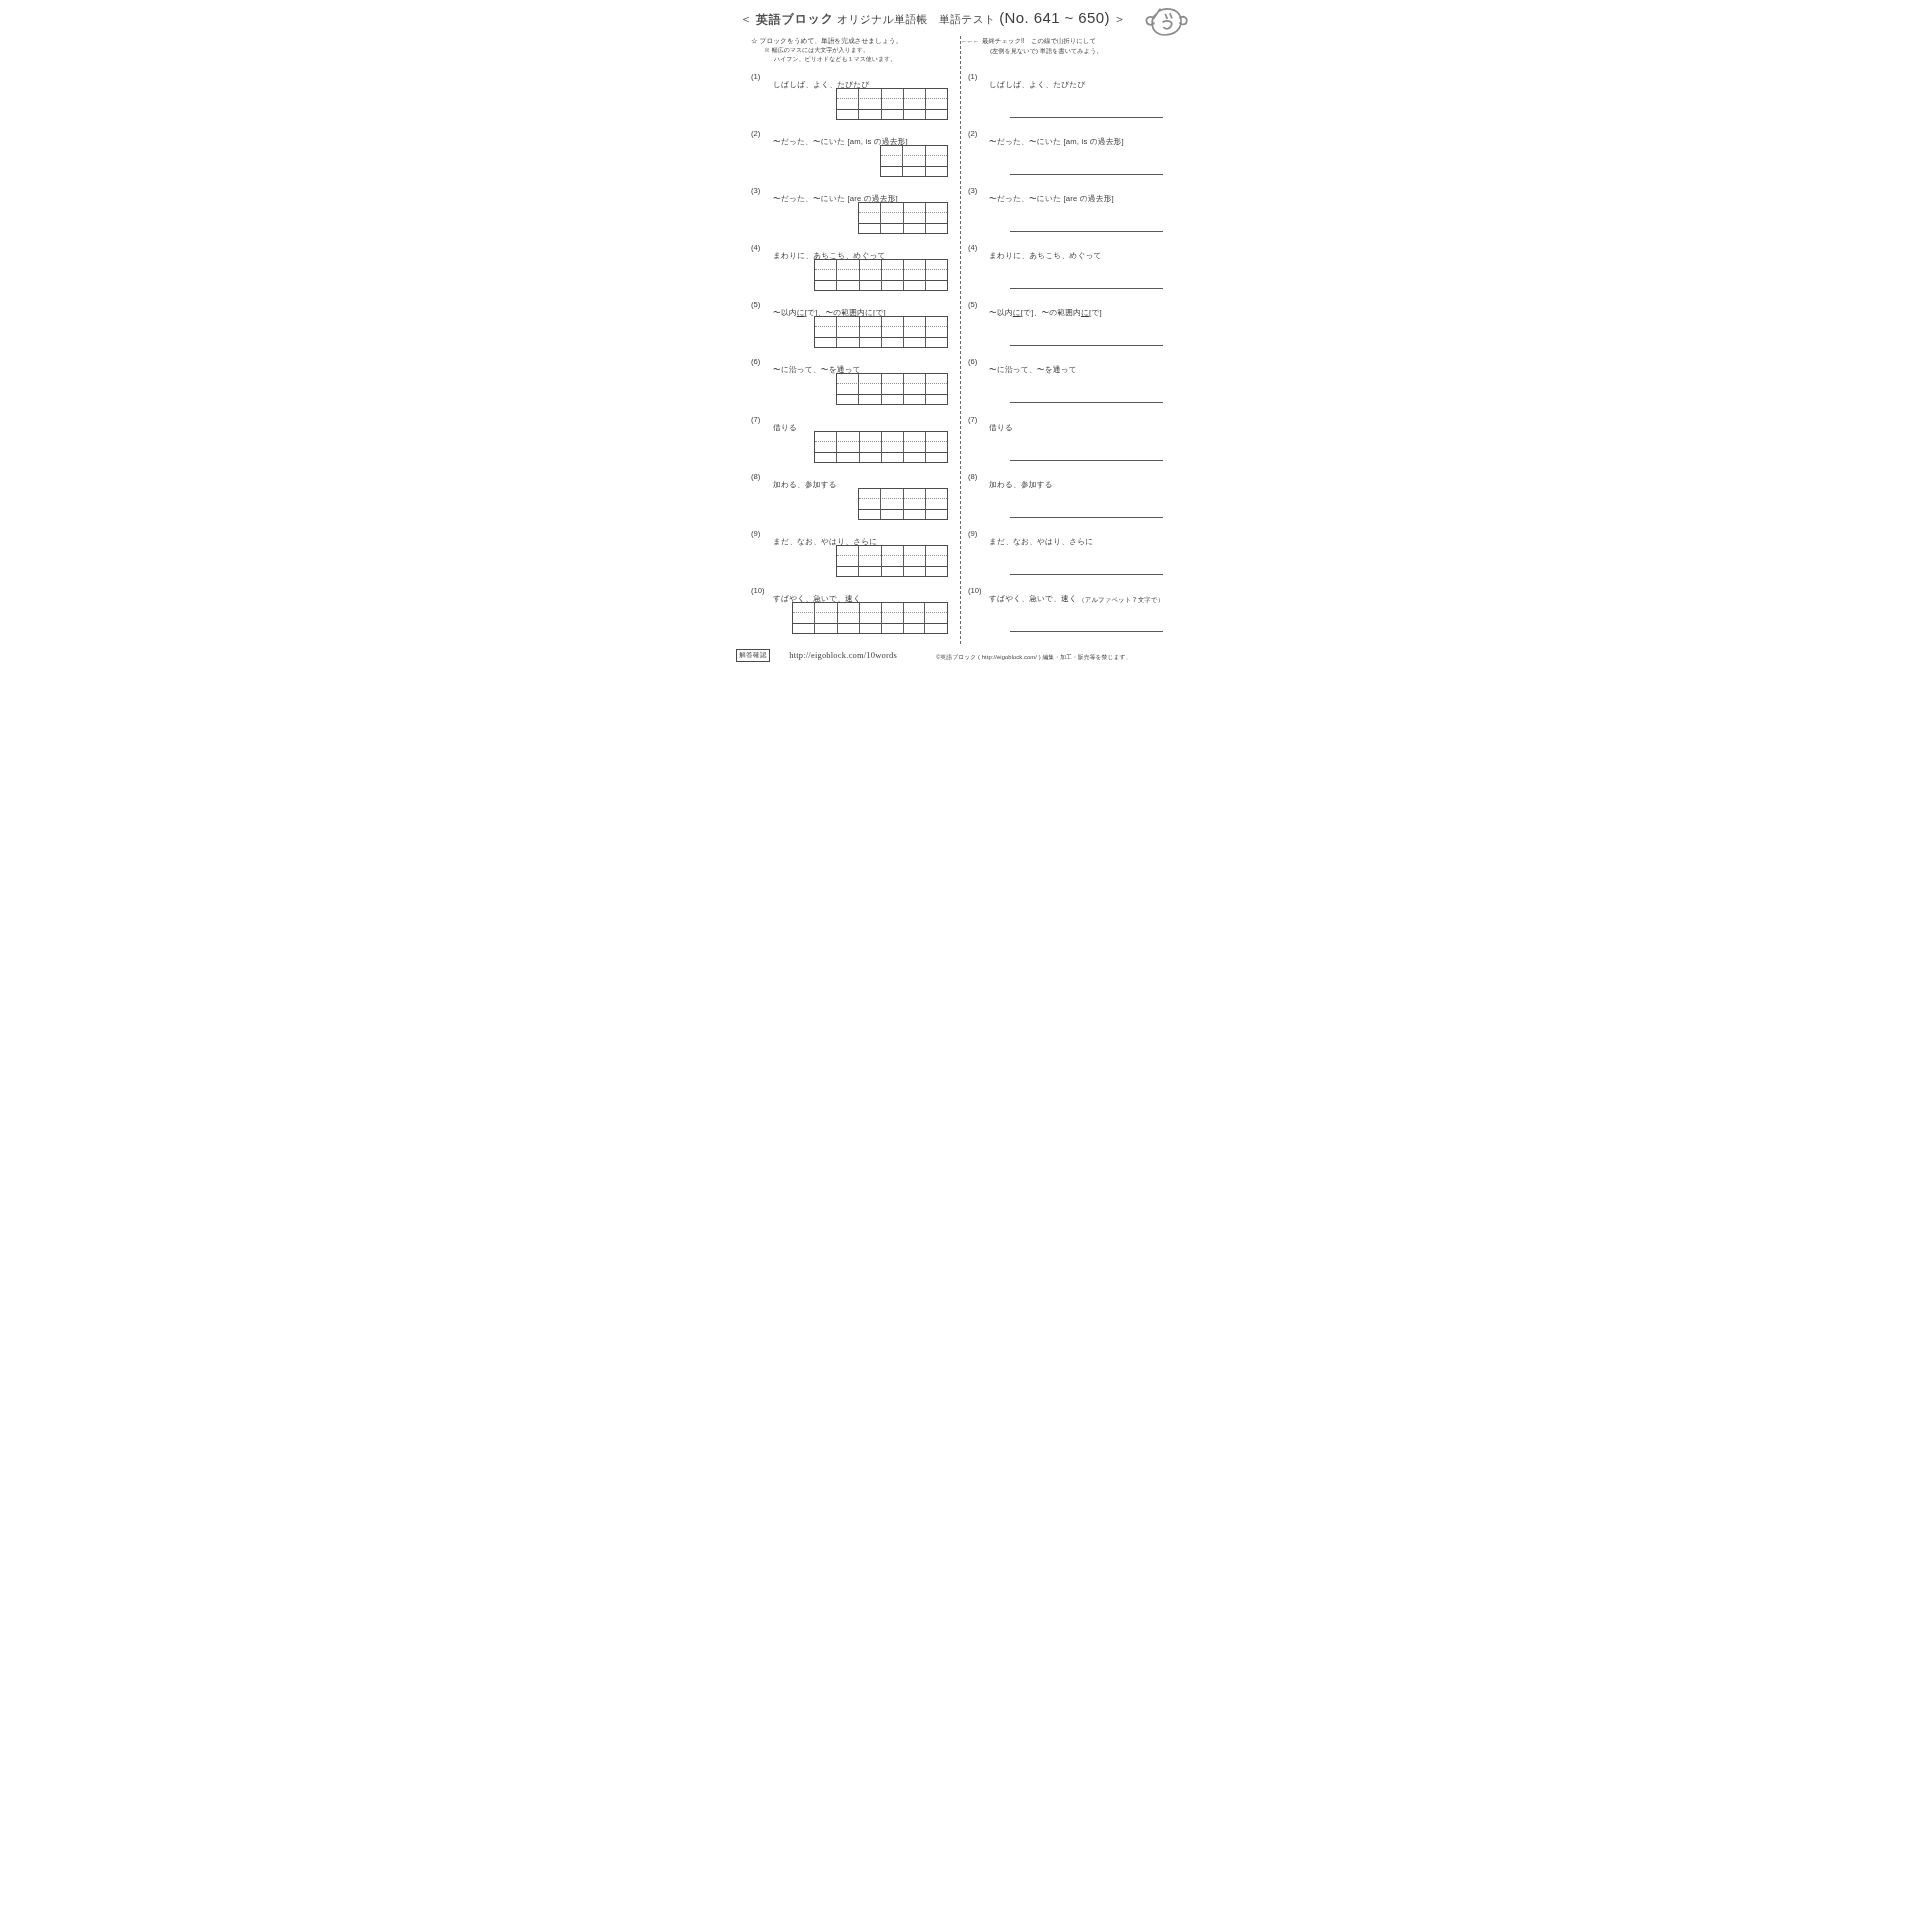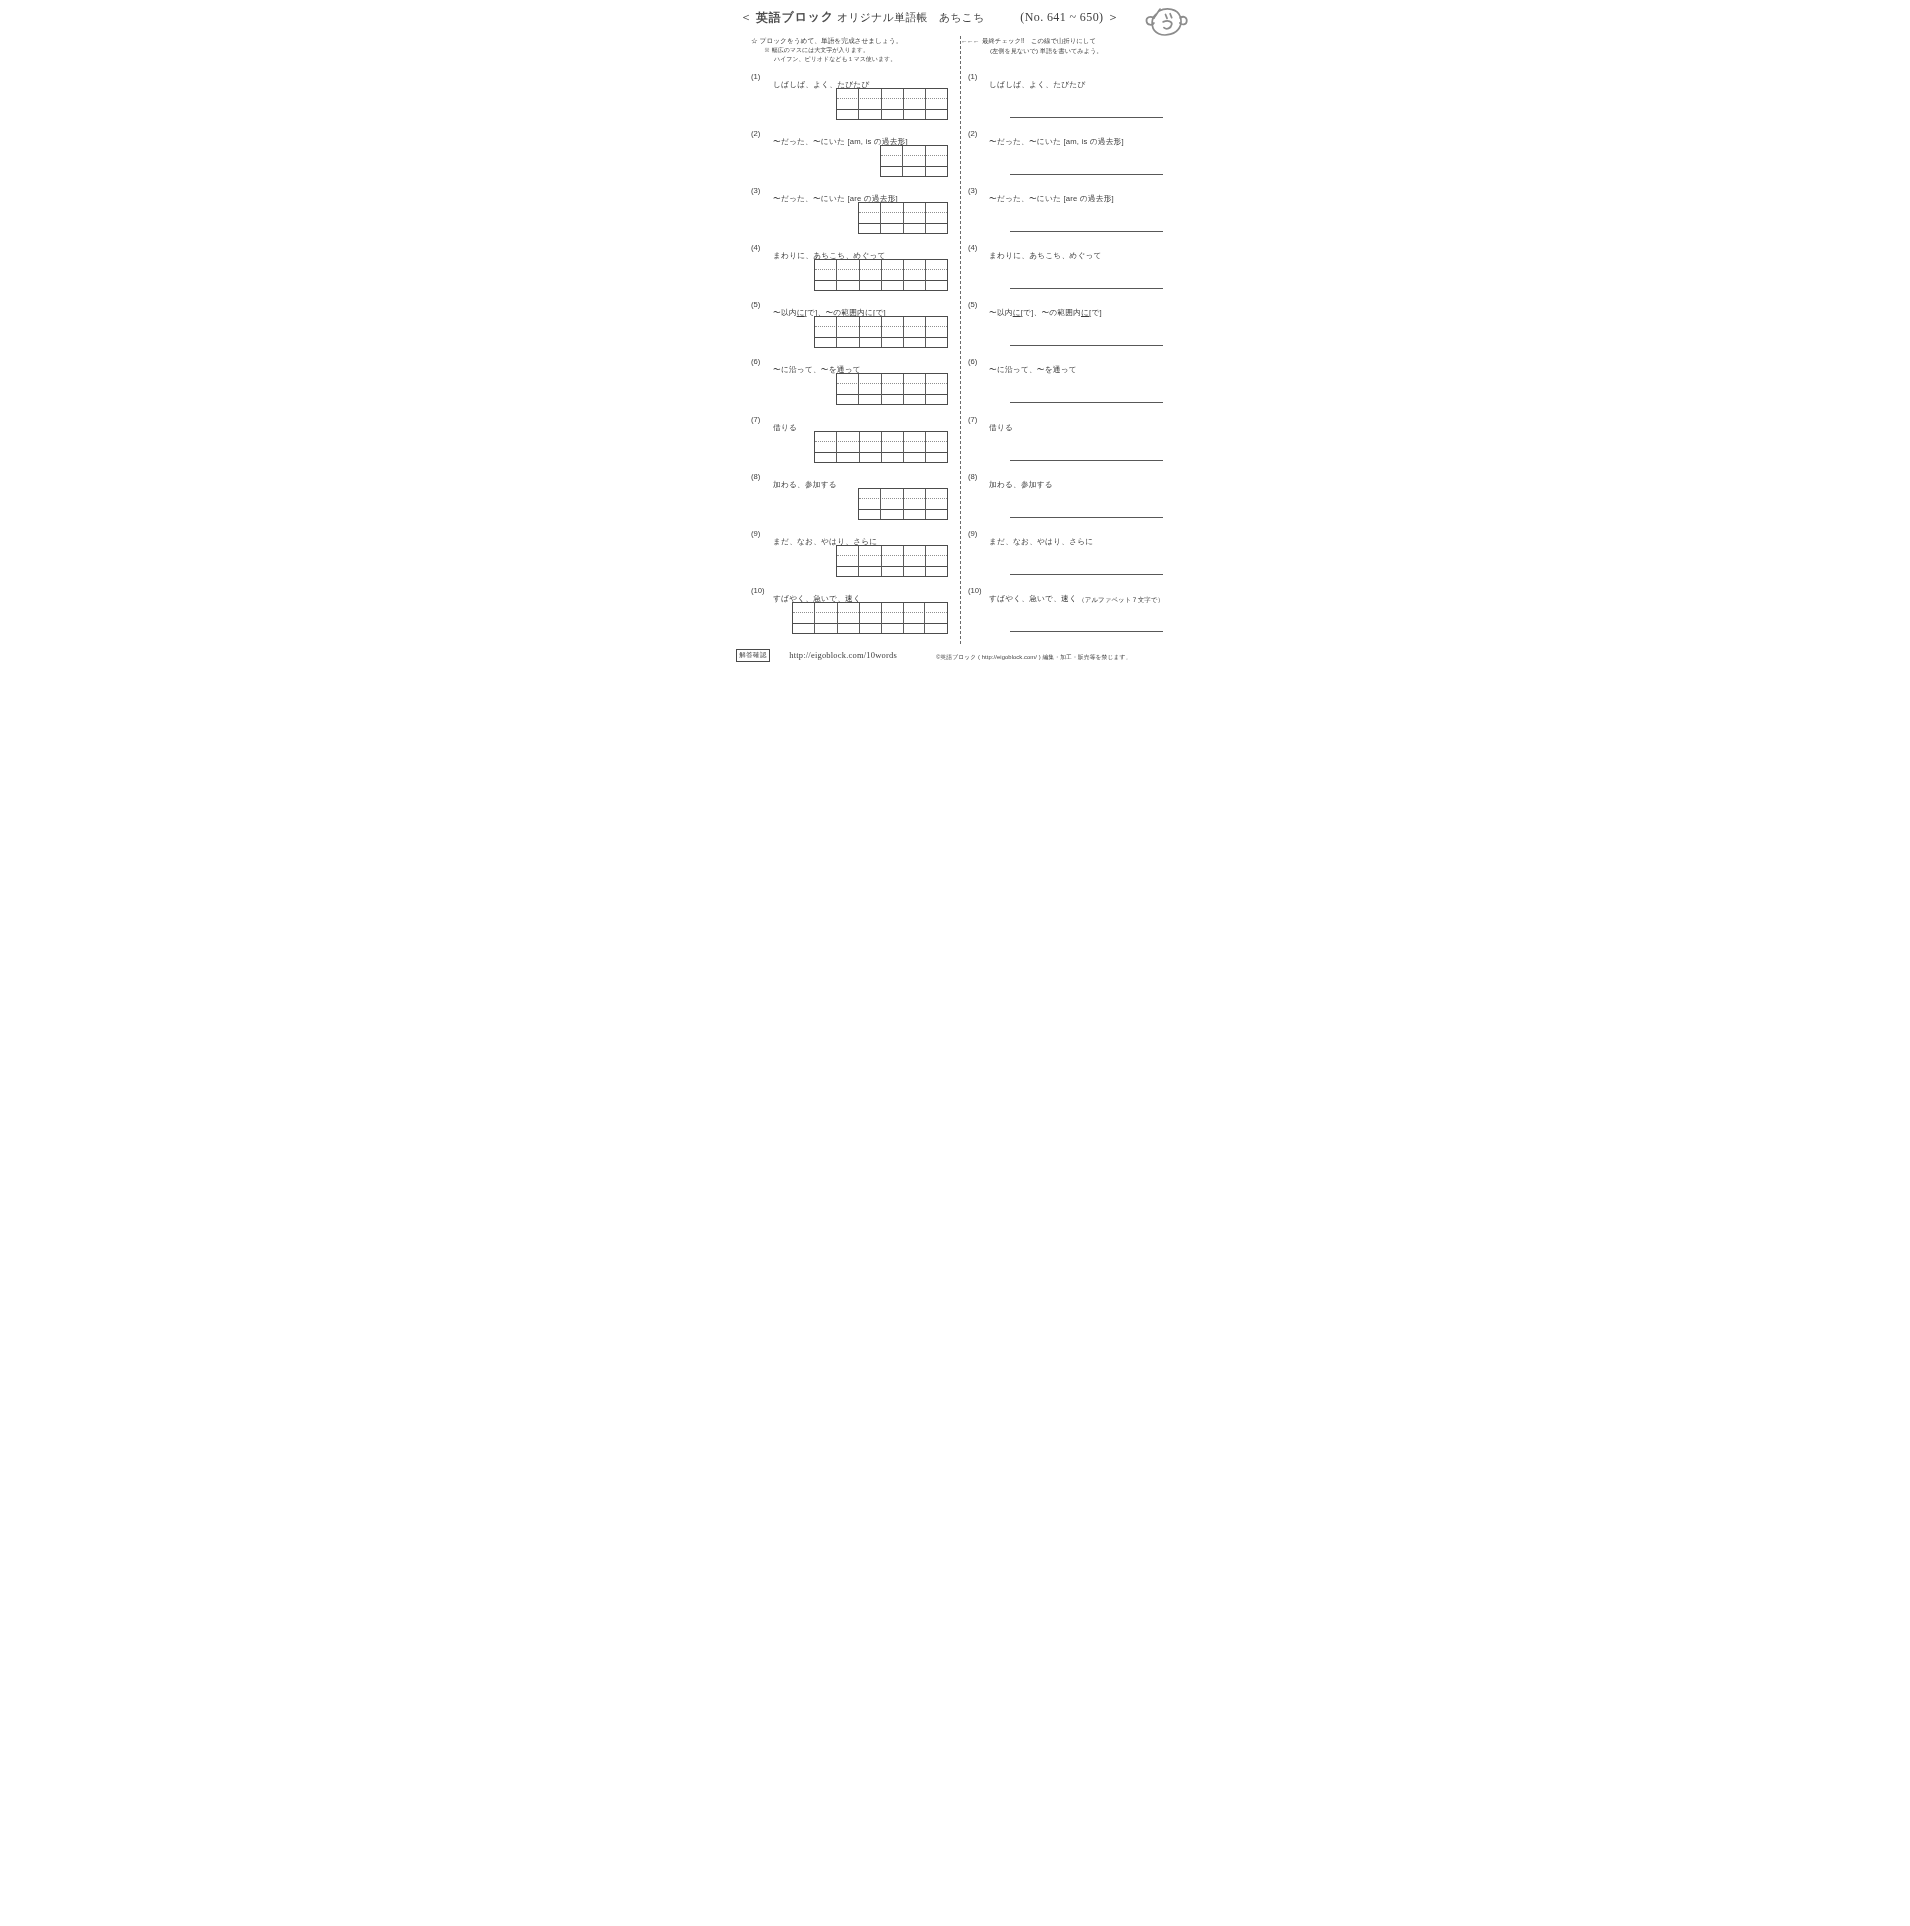--- a/index.html
+++ b/index.html
@@ -4,21 +4,21 @@
 <style>
   html,body{margin:0;padding:0;background:#fff;}
   .page{position:relative;width:478px;height:676px;margin:0 auto;background:#fff;overflow:hidden;
         font-family:"Liberation Sans",sans-serif;color:#3d3d3d;}
   .abs{position:absolute;white-space:nowrap;line-height:1.25;}
   
   .header{position:absolute;left:24px;top:9.2px;display:flex;align-items:baseline;gap:3.5px;white-space:nowrap;}
   .h-bracket{font-family:"Liberation Serif",serif;font-size:12px;color:#4a4a4a;}
   .h-logo{font-weight:700;font-size:12px;letter-spacing:0.8px;color:#4f4f4f;transform:rotate(-1deg);}
   .h-title{font-size:10.8px;letter-spacing:0.4px;font-weight:500;}
-  .h-range{font-family:Liberation Serif, serif;font-size:12px;letter-spacing:0.4px;margin-left:32px;}
+  .h-range{font-family:Liberation Sans, sans-serif;font-size:15px;letter-spacing:0.4px;}
   
   .ins-main{font-size:6.7px;}
   .ins-sub{font-size:6px;}
   .arrows{letter-spacing:-0.4px;margin-right:3.1px;}
   
   .fold-line{position:absolute;left:244px;top:36px;width:0.8px;height:608px;
              background-image:repeating-linear-gradient(180deg,#6a6a6a 0 2.7px,transparent 2.7px 5px);}
   
   .item-l{position:absolute;left:0;width:244px;height:57px;}
   .item-r{position:absolute;left:244px;width:233px;height:57px;}
@@ -44,21 +44,21 @@
   .mascot{position:absolute;left:425px;top:6.2px;}
 </style>
 </head>
 <body>
 
 <div class="page">
 
   <div class="header">
     <span class="h-bracket">＜</span>
     <span class="h-logo">英語ブロック</span>
-    <span class="h-title">オリジナル単語帳　あちこち</span>
+    <span class="h-title">オリジナル単語帳　単語テスト</span>
     <span class="h-range">(No. 641 ~ 650)</span>
     <span class="h-bracket">＞</span>
   </div>
 
   <div class="mascot">
     <svg width="49" height="34" viewBox="0 0 126 88" fill="none">
       <g stroke="#8c8c8c" stroke-width="4.5" stroke-linecap="round" fill="none">
         <path d="M46 13 C 66 3, 94 7, 101 27 C 108 48, 98 67, 76 73 C 54 79, 32 71, 29 51 C 27 38, 32 27, 38 22"></path>
         <path d="M49 8 L 33 31"></path>
         <path d="M33 31 C 23 24, 12 30, 14 40 C 16 50, 29 51, 33 44"></path>

